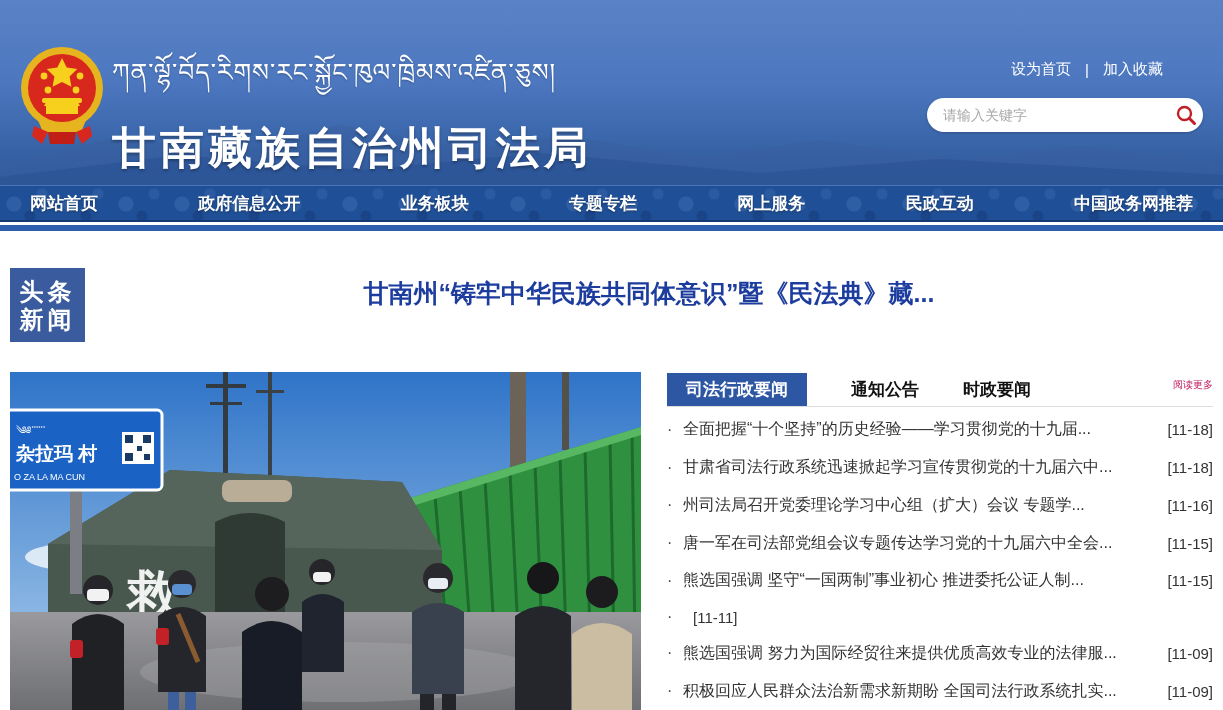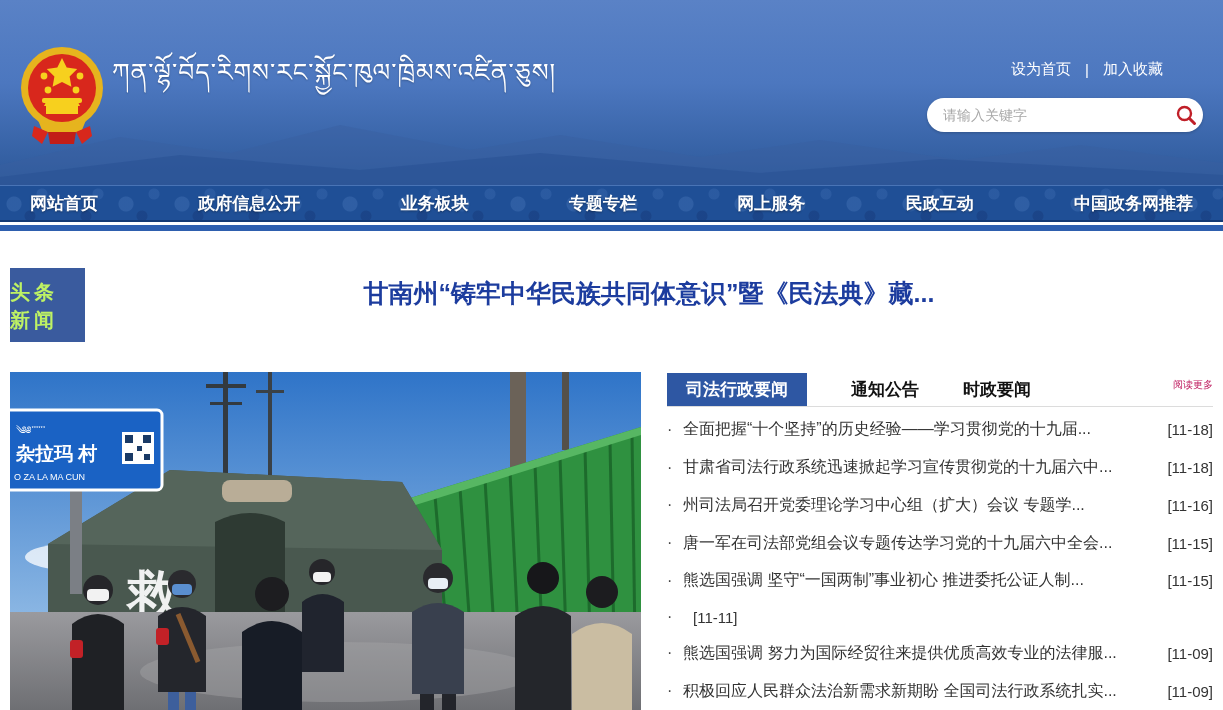--- a/index.html
+++ b/index.html
@@ -63,22 +63,22 @@
   .nav-item{
     color:#fff;font-size:17px;font-weight:bold;text-decoration:none;
     cursor:pointer;white-space:nowrap;text-shadow:0 1px 2px rgba(0,0,0,.35);
   }
   .nav-strip{
     position:absolute;top:225px;left:0;width:1223px;height:6px;background:#2e5fae;
   }
   
   .headline-badge{
     position:absolute;left:10px;top:268px;width:75px;height:74px;
-    background:#3a5b9e;color:#bef264;text-align:left;box-sizing:border-box;
-    padding-top:10px;font-weight:bold;font-size:20px;line-height:28px;
+    background:#3a5b9e;color:#ffffff;text-align:center;box-sizing:border-box;
+    padding-top:10px;font-weight:bold;font-size:24px;line-height:28px;
     letter-spacing:4px;
   }
   .headline-wrap{
     position:absolute;left:85px;right:10px;top:277px;text-align:center;
     white-space:nowrap;overflow:hidden;text-overflow:ellipsis;
   }
   .headline-wrap a{
     color:#1c3c9e;font-size:25px;font-weight:bold;text-decoration:none;cursor:pointer;
   }
   
@@ -140,20 +140,21 @@
     <path d="M26 64 h36 l-3 -6 h-30 Z" fill="#f7d01e"></path>
     <rect x="28" y="64" width="32" height="8" fill="#f7d01e"></rect>
     <path d="M20 78 q24 12 48 0 l-4 10 q-20 10 -40 0 Z" fill="#e6b41e"></path>
     <path d="M16 84 l14 6 -6 12 -10 -8 Z" fill="#d8271c"></path>
     <path d="M72 84 l-14 6 6 12 10 -8 Z" fill="#d8271c"></path>
     <path d="M30 90 h28 l-2 12 h-24 Z" fill="#c21e18"></path>
   </svg>
 
   <div class="title-block">
     <div class="tibetan-title">ཀན་ལྷོ་བོད་རིགས་རང་སྐྱོང་ཁུལ་ཁྲིམས་འཛིན་ཅུས།</div>
+    <div class="cn-title">甘南藏族自治州司法局</div>
   </div>
 
   <div class="top-links">
     <a>设为首页</a>
     <span>|</span>
     <a>加入收藏</a>
   </div>
 
   <div class="search-box">
     <input type="text" placeholder="请输入关键字" style="">

